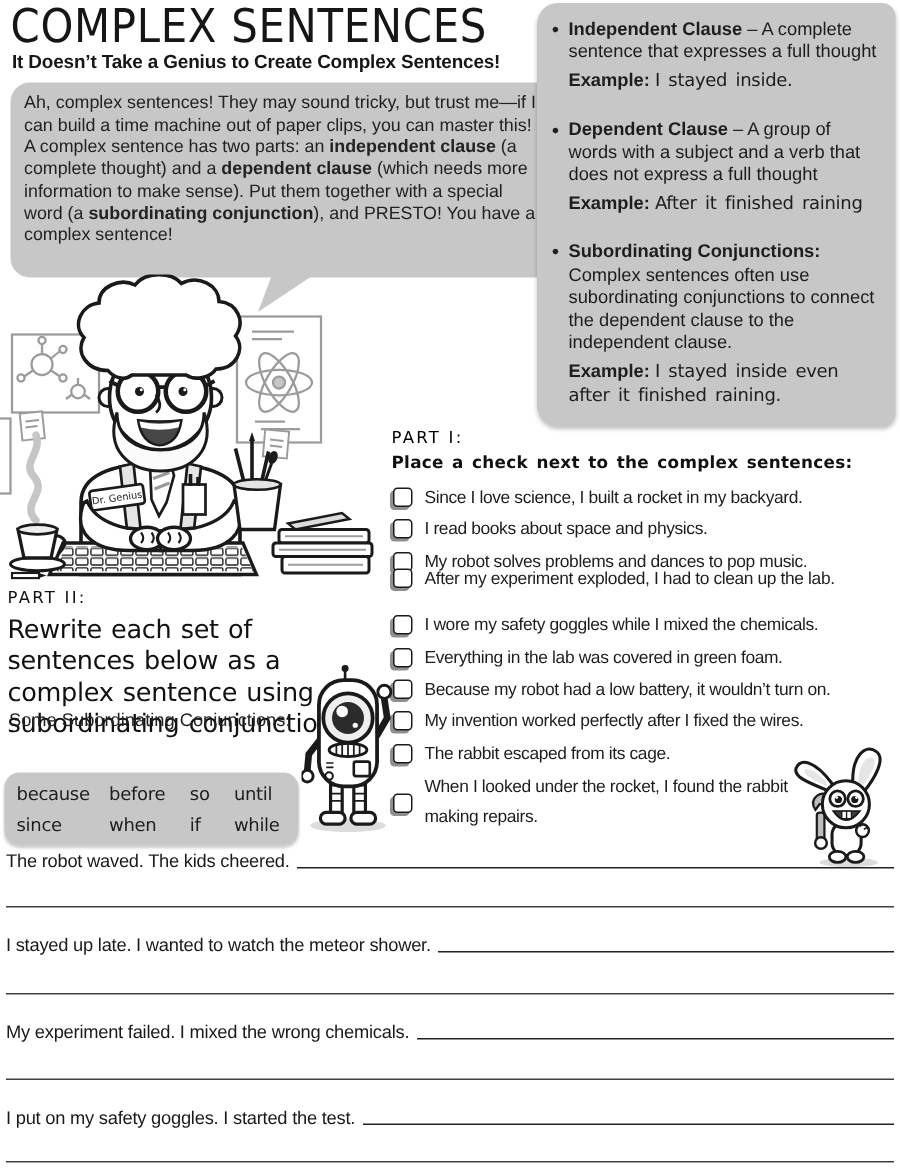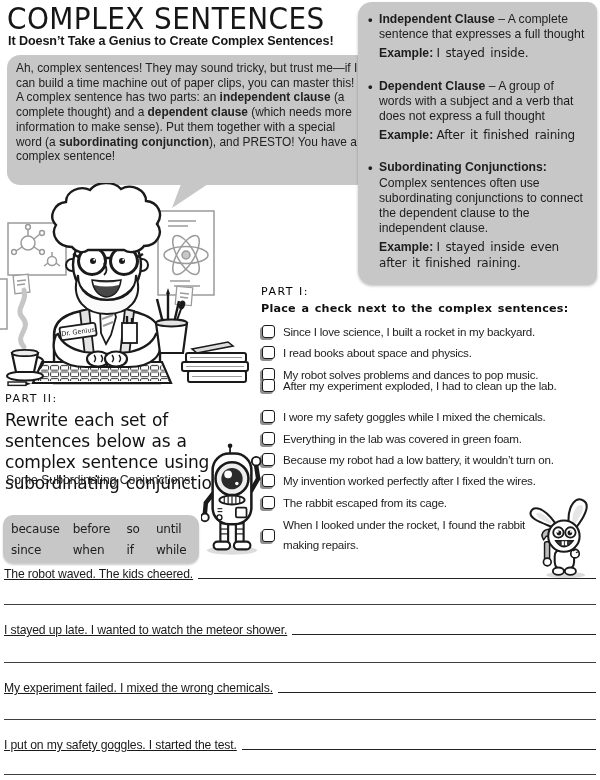--- a/index.html
+++ b/index.html
@@ -45,21 +45,21 @@
   .bank-label{position:absolute;left:6px;top:473px;font-size:12.2px;color:#222;}
   .conj-box{position:absolute;left:3px;top:491px;width:196px;height:48px;background:var(--panel-gray);border-radius:10px;box-shadow:0 2px 2px rgba(0,0,0,.2);padding:4px 0 4px 8px;margin-top:24px;}
   .conj-row{display:flex;line-height:21px;}
   .conj-row span{font-family:"DejaVu Sans",sans-serif;font-size:12px;letter-spacing:-.2px;color:#1d1d1d;}
   .c0{width:63px;} .c1{width:55px;} .c2{width:30px;} .c3{width:44px;}
 
   .robot-art{position:absolute;left:201px;top:441px;}
   .rabbit-art{position:absolute;left:527px;top:495px;}
 
   .rw-row{position:absolute;left:4px;right:4px;display:flex;align-items:flex-end;height:17px;}
-  .rw-label{font-size:12.2px;letter-spacing:-.15px;white-space:nowrap;color:#1a1a1a;text-decoration:underline;}
+  .rw-label{font-size:12.2px;letter-spacing:-.15px;white-space:nowrap;color:#1a1a1a;}
   .rw-blank{flex:1;border-bottom:1.4px solid #222;margin-left:5px;margin-bottom:2px;height:10px;}
   .rw-full{position:absolute;left:4px;right:4px;border-top:1.6px solid var(--line-dark);height:0;}
 </style>
 </head>
 <body>
 
 <div class="page">
 
   <div class="title">COMPLEX SENTENCES</div>
   <div class="subtitle">It Doesn’t Take a Genius to Create Complex Sentences!</div>

